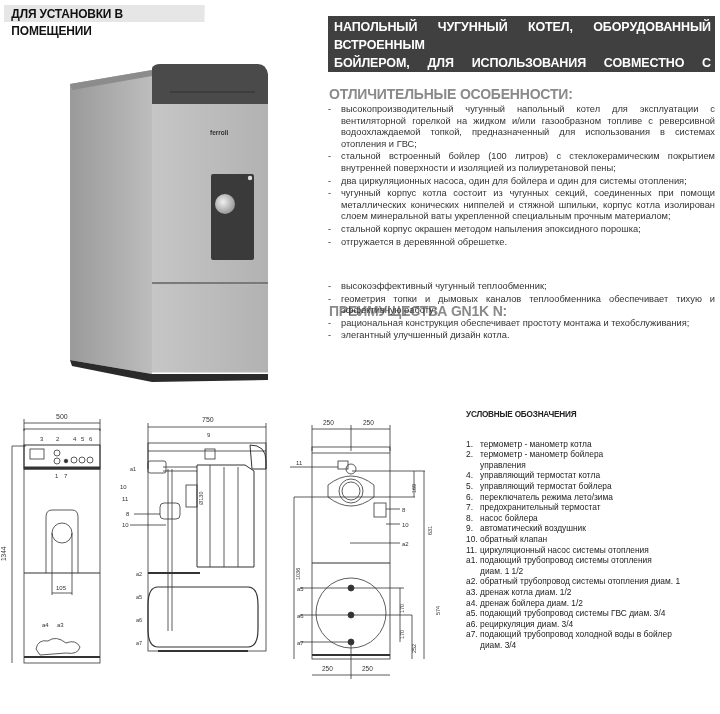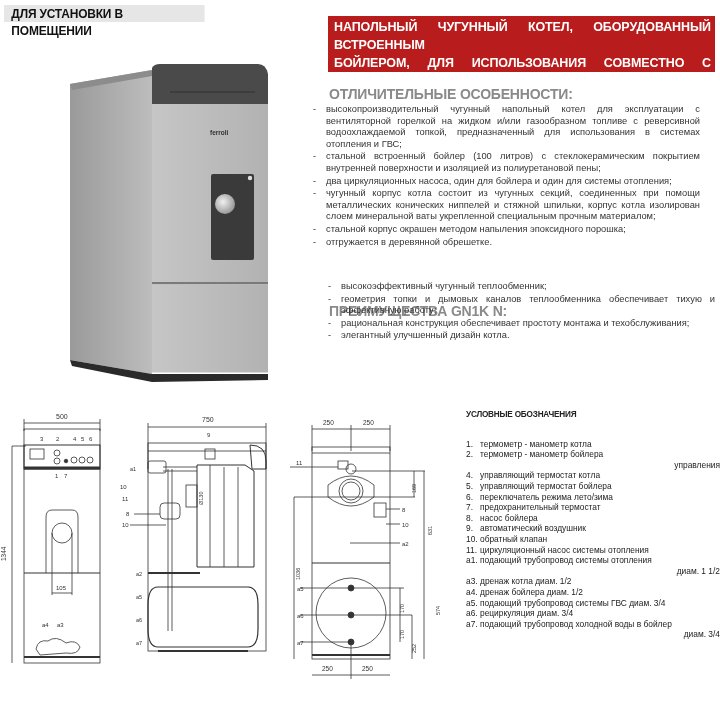--- a/index.html
+++ b/index.html
@@ -1,32 +1,32 @@
 <!DOCTYPE html>
 <html><head>
 <meta charset="utf-8">
 <style>
   html, body { margin:0; padding:0; background:#ffffff; }
   body { width:720px; height:714px; position:relative; overflow:hidden; font-family:"Liberation Sans", sans-serif; color:#222; }
   .abs { position:absolute; }
   .top-tag { left:4px; top:5px; width:210px; height:17px; background:#e6e6e6; font-weight:bold; font-size:13px; line-height:17px; padding-left:8px; color:#111; letter-spacing:-0.2px; transform:scaleX(0.92); transform-origin:left; }
-  .hero-title { left:328px; top:16px; width:387px; height:56px; background:#b91c1c; color:#fff; font-weight:bold; font-size:12.5px; line-height:18px; padding:2px 4px 0 6px; box-sizing:border-box; text-align:justify; letter-spacing:-0.1px; }
+  .hero-title { left:328px; top:16px; width:387px; height:56px; background:#404040; color:#fff; font-weight:bold; font-size:12.5px; line-height:18px; padding:2px 4px 0 6px; box-sizing:border-box; text-align:justify; letter-spacing:-0.1px; }
   .hero-title span { display:block; }
   .sec-heading { color:#8a8a8a; font-weight:bold; font-size:14px; letter-spacing:-0.2px; }
   .bullets { font-size:9.3px; line-height:11.6px; color:#333; }
   .bullets .b { position:relative; padding-left:16px; text-align:justify; margin-bottom:1px; }
   .bullets .b::before { content:"-"; position:absolute; left:3px; top:0; }
   
   .boiler { left:60px; top:62px; width:215px; height:325px; }
   
   .legend { left:466px; top:410px; width:254px; font-size:8.4px; line-height:10.6px; color:#222; }
   .legend .lh { font-weight:bold; font-size:8.2px; margin-bottom:18px; letter-spacing:-0.2px; }
   .legend .li { padding-left:0; }
   .legend .li .n { display:inline-block; min-width:14px; }
-  .legend .cont { padding-left:14px;text-align:right; }
+  .legend .cont { padding-left:14px; }
   svg text { font-family:"Liberation Sans", sans-serif; }
 </style>
 </head>
 <body>
 
 <div class="abs top-tag">ДЛЯ УСТАНОВКИ В ПОМЕЩЕНИИ</div>
 
 <div class="abs hero-title">
   <span>НАПОЛЬНЫЙ ЧУГУННЫЙ КОТЕЛ, ОБОРУДОВАННЫЙ ВСТРОЕННЫМ</span>
   <span>БОЙЛЕРОМ, ДЛЯ ИСПОЛЬЗОВАНИЯ СОВМЕСТНО С НАДДУВНОЙ</span>
@@ -65,21 +65,21 @@
   <circle cx="190" cy="116" r="2.2" fill="#ddd"></circle>
 
   <rect x="92" y="220" width="116" height="2.5" fill="#7a7a7a"></rect>
 
   <rect x="92" y="222.5" width="116" height="88" fill="url(#frontG)"></rect>
 
   <path d="M10 298 L92 312 L208 312 L208 318 L92 320 L12 304 Z" fill="#2a2a2a"></path>
 </svg>
 
 <div class="abs sec-heading" style="left:329px; top:86px;">ОТЛИЧИТЕЛЬНЫЕ ОСОБЕННОСТИ:</div>
-<div class="abs bullets" style="left:310px; top:104px; width:390px;">
+<div class="abs bullets" style="left:325px; top:104px; width:390px;">
   <div class="b">высокопроизводительный чугунный напольный котел для эксплуатации с вентиляторной горелкой на жидком и/или газообразном топливе с реверсивной водоохлаждаемой топкой, предназначенный для использования в системах отопления и ГВС;</div>
   <div class="b">стальной встроенный бойлер (100 литров) с стеклокерамическим покрытием внутренней поверхности и изоляцией из полиуретановой пены;</div>
   <div class="b">два циркуляционных насоса, один для бойлера и один для системы отопления;</div>
   <div class="b">чугунный корпус котла состоит из чугунных секций, соединенных при помощи металлических конических ниппелей и стяжной шпильки, корпус котла изолирован слоем минеральной ваты укрепленной специальным прочным материалом;</div>
   <div class="b">стальной корпус окрашен методом напыления эпоксидного порошка;</div>
   <div class="b">отгружается в деревянной обрешетке.</div>
 </div>
 
 <div class="abs sec-heading" style="left:329px; top:263px;margin-top:40px;">ПРЕИМУЩЕСТВА GN1K N:</div>
 <div class="abs bullets" style="left:325px; top:281px; width:390px;">
@@ -242,19 +242,20 @@
   <div class="li"><span class="n">4.</span><span>управляющий термостат котла</span></div>
   <div class="li"><span class="n">5.</span><span>управляющий термостат бойлера</span></div>
   <div class="li"><span class="n">6.</span><span>переключатель режима лето/зима</span></div>
   <div class="li"><span class="n">7.</span><span>предохранительный термостат</span></div>
   <div class="li"><span class="n">8.</span><span>насос бойлера</span></div>
   <div class="li"><span class="n">9.</span><span>автоматический воздушник</span></div>
   <div class="li"><span class="n">10.</span><span>обратный клапан</span></div>
   <div class="li"><span class="n">11.</span><span>циркуляционный насос системы отопления</span></div>
   <div class="li"><span class="n">a1.</span><span>подающий трубопровод системы отопления</span></div>
   <div class="cont">диам. 1 1/2</div>
+  <div class="li"><span class="n">a2.</span><span>обратный трубопровод системы отопления диам. 1</span></div>
   <div class="li"><span class="n">a3.</span><span>дренаж котла диам. 1/2</span></div>
   <div class="li"><span class="n">a4.</span><span>дренаж бойлера диам. 1/2</span></div>
   <div class="li"><span class="n">a5.</span><span>подающий трубопровод  системы ГВС диам. 3/4</span></div>
   <div class="li"><span class="n">a6.</span><span>рециркуляция диам. 3/4</span></div>
   <div class="li"><span class="n">a7.</span><span>подающий трубопровод холодной воды в бойлер</span></div>
   <div class="cont">диам. 3/4</div>
 </div>
 
 </body></html>

